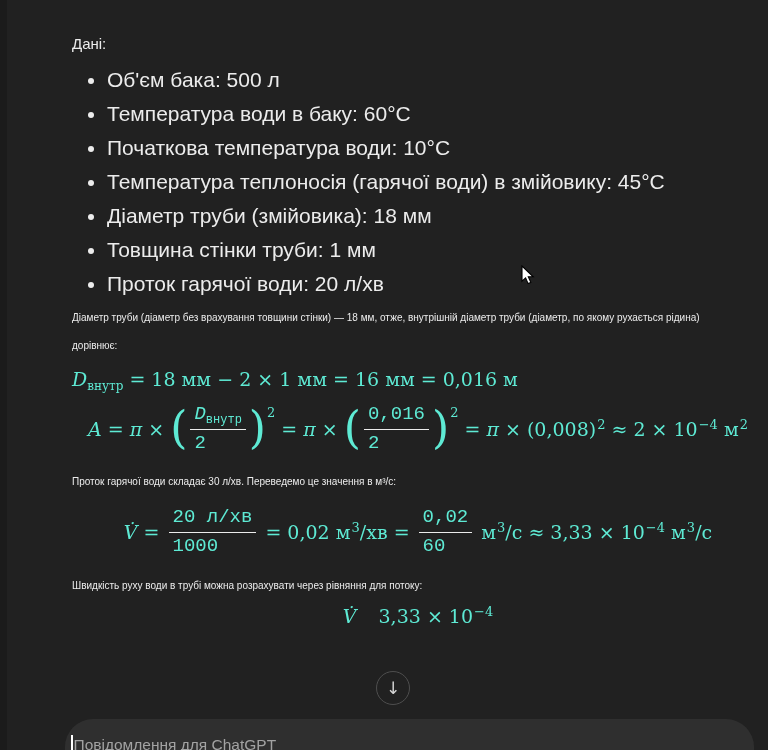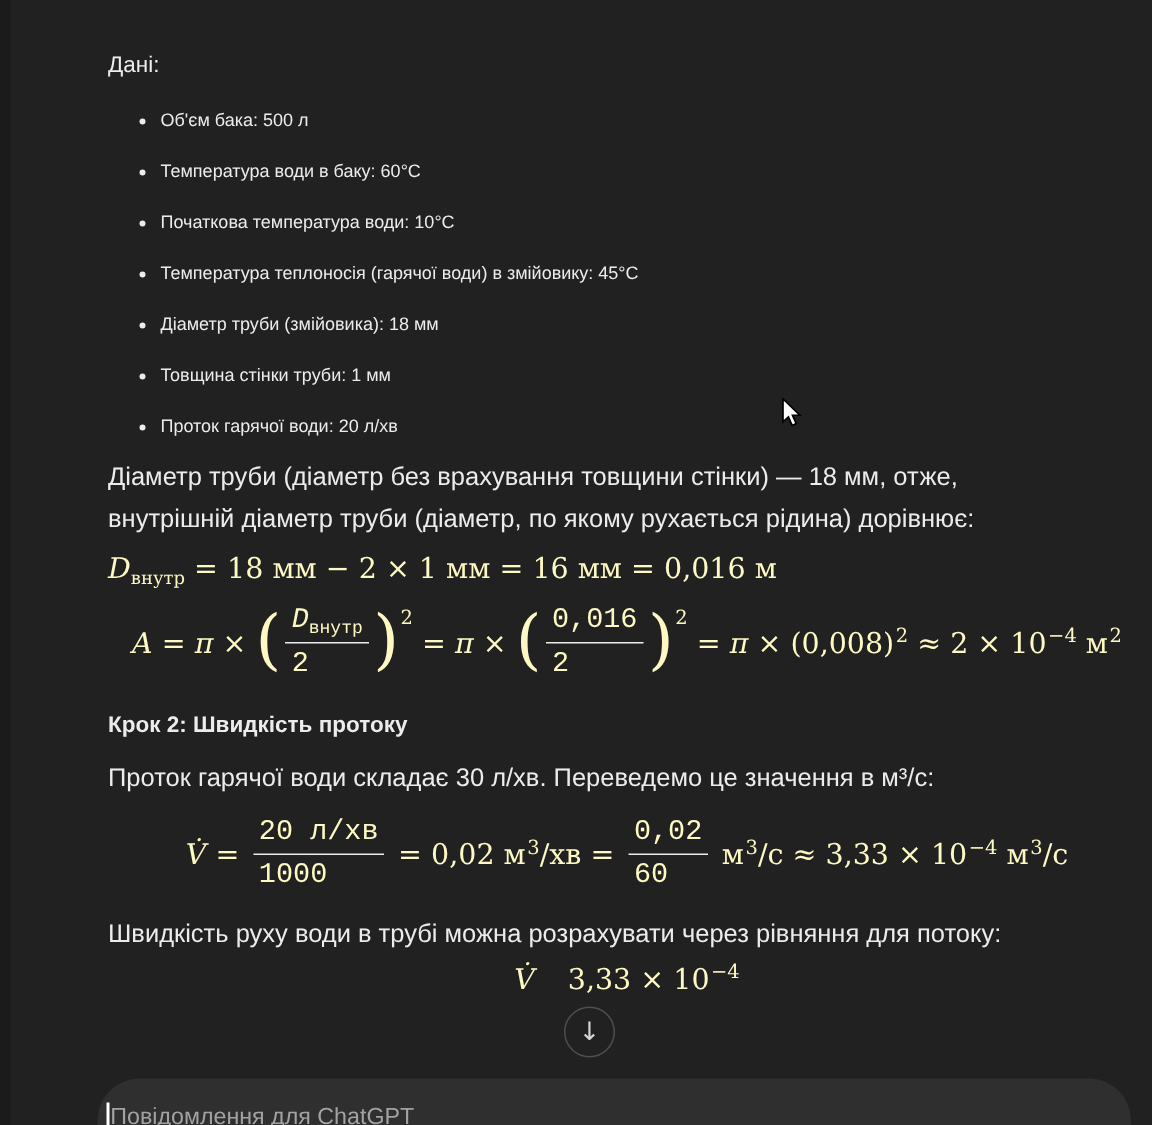--- a/index.html
+++ b/index.html
@@ -18,37 +18,37 @@
   .content {
     position: absolute; left: 72px; top: 0; width: 692px;
   }
   .bold-line {
     font-size: 15px; font-weight: 400; line-height: 22px; margin-top: 33px;
   }
   ul.data-list {
     margin: 8px 0 0 0; padding-left: 35px; list-style: disc outside;
   }
   ul.data-list li {
-    font-size: 12px; line-height: 34px; height: 34px;
+    font-size: 21px; line-height: 34px; height: 34px;
   }
   .step-heading {
     font-size: 15px; font-weight: 700; line-height: 28px; margin-top: 12px;
   }
   .step-heading.h2 { margin-top: 10px; }
   .para {
-    font-size: 17px; line-height: 28px; margin-top: 3px; max-width: 652px;
+    font-size: 10px; line-height: 28px; margin-top: 3px; max-width: 652px;
   }
   .para.p-area { margin-top: 2px; }
   .para.p-flow2 { margin-top: 7px; }
   .para.p-eq { margin-top: 9px; }
   
   .math {
     font-family: "DejaVu Serif", serif;
     font-size: 19px;
-    color: #fef9c3;
+    color: #5eead4;
   }
   .math .it { font-style: italic; }
   .math-d { margin-top: 3px; line-height: 32px; }
   .math-display {
     text-align: center; margin-top: 2px; padding: 6px 0 4px 0; white-space: nowrap;
   }
   .math-v { margin-top: 9px; padding: 4px 0; }
   .math-partial { margin-top: 5px; text-align: center; line-height: 22px; }
   .msub {
     font-size: 12px; position: relative; top: 4px; letter-spacing: 0;
@@ -127,21 +127,20 @@
 
   <div class="math math-d">
     <span class="it">D</span><span class="msub">внутр</span><span> = 18 мм − 2 × 1 мм = 16 мм = 0,016 м</span>
   </div>
 
 
   <div class="math math-display">
     <span class="it">A</span><span> = </span><span class="it">π</span><span> × </span><span class="mparen">(</span><span class="mfrac"><span class="num"><span class="it">D</span><span class="msub">внутр</span></span><span class="den">2</span></span><span class="mparen">)</span><span class="msup-hi">2</span><span> = </span><span class="it">π</span><span> × </span><span class="mparen">(</span><span class="mfrac"><span class="num">0,016</span><span class="den">2</span></span><span class="mparen">)</span><span class="msup-hi">2</span><span> = </span><span class="it">π</span><span> × (0,008)</span><span class="msup">2</span><span> ≈ 2 × 10</span><span class="msup">−4</span><span> м</span><span class="msup">2</span>
   </div>
 
-  <p class="step-heading h2">Крок 2: Швидкість протоку</p>
 
   <p class="para p-flow2">Проток гарячої води складає 30 л/хв. Переведемо це значення в м³/с:</p>
 
   <div class="math math-display math-v">
     <span class="it">V̇</span><span> = </span><span class="mfrac"><span class="num">20 л/хв</span><span class="den">1000</span></span><span> = 0,02 м</span><span class="msup">3</span><span>/хв = </span><span class="mfrac"><span class="num">0,02</span><span class="den">60</span></span><span> м</span><span class="msup">3</span><span>/с ≈ 3,33 × 10</span><span class="msup">−4</span><span> м</span><span class="msup">3</span><span>/с</span>
   </div>
 
   <p class="para p-eq">Швидкість руху води в трубі можна розрахувати через рівняння для потоку:</p>
 
   <div class="math math-partial">

